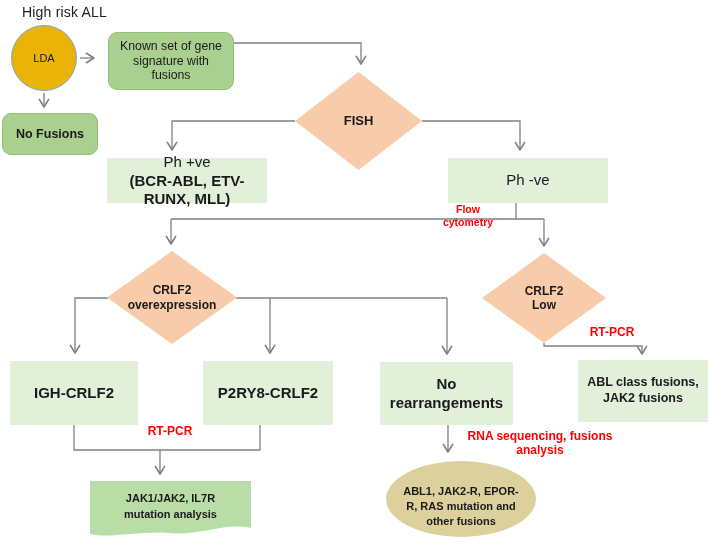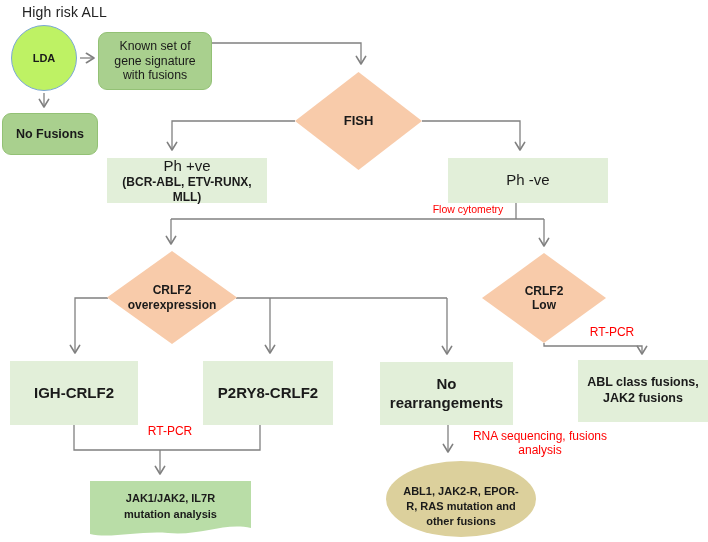--- a/index.html
+++ b/index.html
@@ -5,49 +5,49 @@
   html,body{margin:0;padding:0;background:#ffffff;}
   #canvas{
     position:relative;width:708px;height:542px;background:#ffffff;
     font-family:"Liberation Sans",sans-serif;color:#1a1a1a;overflow:hidden;
   }
   .abs{position:absolute;box-sizing:border-box;}
   #edges{position:absolute;left:0;top:0;width:708px;height:542px;pointer-events:none;}
   .node{display:flex;align-items:center;justify-content:center;text-align:center;}
   .title{font-size:14px;letter-spacing:.2px;color:#222;}
   .circle{
-    width:66px;height:66px;border-radius:50%;background:#bef264;
-    border:1.5px solid #7BA7D7;font-weight:bold;font-size:11px;text-align:right;
+    width:66px;height:66px;border-radius:50%;background:#eab308;
+    border:1.5px solid #7BA7D7;font-weight:normal;font-size:11px;text-align:right;
   }
   .roundbox{
     background:#A9D08E;border:1px solid #93C175;border-radius:9px;
     font-size:12.3px;line-height:1.18;padding:3px 8px;
   }
   .roundbox.bold{font-weight:bold;font-size:12.5px;}
   .lightbox{background:#E2EFD9;padding:12px 6px;}
   .lightbox .big{font-size:15px;line-height:1.25;}
-  .lightbox .sub{font-size:12px;font-weight:bold;line-height:1.2;}
+  .lightbox .sub{font-size:15px;font-weight:bold;line-height:1.2;}
   .lightbox.boldtxt{font-weight:bold;font-size:15px;line-height:1.25;}
   .diamond{
     background:#F8CBAA;
     clip-path:polygon(50% 0,100% 50%,50% 100%,0 50%);
     font-weight:bold;font-size:12px;line-height:1.2;
     flex-direction:column;
   }
   .ellipse{
     background:#DCD09C;border-radius:50%;
     font-weight:bold;font-size:11px;line-height:1.35;padding:8px 14px;align-items:flex-end;
   }
   .docshape{position:absolute;}
   .docshape .doctext{
     position:absolute;left:0;top:4px;width:100%;height:44px;
     display:flex;align-items:center;justify-content:center;text-align:center;
     font-weight:bold;font-size:11px;line-height:1.45;padding:0 14px;box-sizing:border-box;
   }
-  .redlabel{color:#FF0000;font-weight:normal;text-align:center;line-height:1.2;}
+  .redlabel{color:#FF0000;font-weight:bold;text-align:center;line-height:1.2;}
   .fs10{font-size:10.5px;} .fs12{font-size:12px;}
 </style>
 </head>
 <body>
 
 <div id="canvas">
 
   <svg id="edges" viewBox="0 0 708 542">
     <defs>
       <marker id="arw" viewBox="0 0 10 10" refX="7.5" refY="5" markerWidth="9" markerHeight="9" orient="auto">
@@ -74,21 +74,21 @@
       <path d="M544,343 V346 H642 V354" marker-end="url(#arw)"></path>
     </g>
   </svg>
 
   <div class="abs title" style="left:22px;top:4px;">High risk ALL</div>
 
   <div class="abs node circle" style="left:11px;top:25px;">
     <span>LDA</span>
   </div>
 
-  <div class="abs node roundbox" style="left:98px;top:32px;width:114px;height:58px;">
+  <div class="abs node roundbox" style="left:108px;top:32px;width:126px;height:58px;">
     <span>Known set of gene signature with fusions</span>
   </div>
 
   <div class="abs node roundbox bold" style="left:2px;top:113px;width:96px;height:42px;">
     <span>No Fusions</span>
   </div>
 
   <div class="abs node diamond" style="left:295px;top:72px;width:127px;height:98px;font-size:13px;">
     <span>FISH</span>
   </div>

